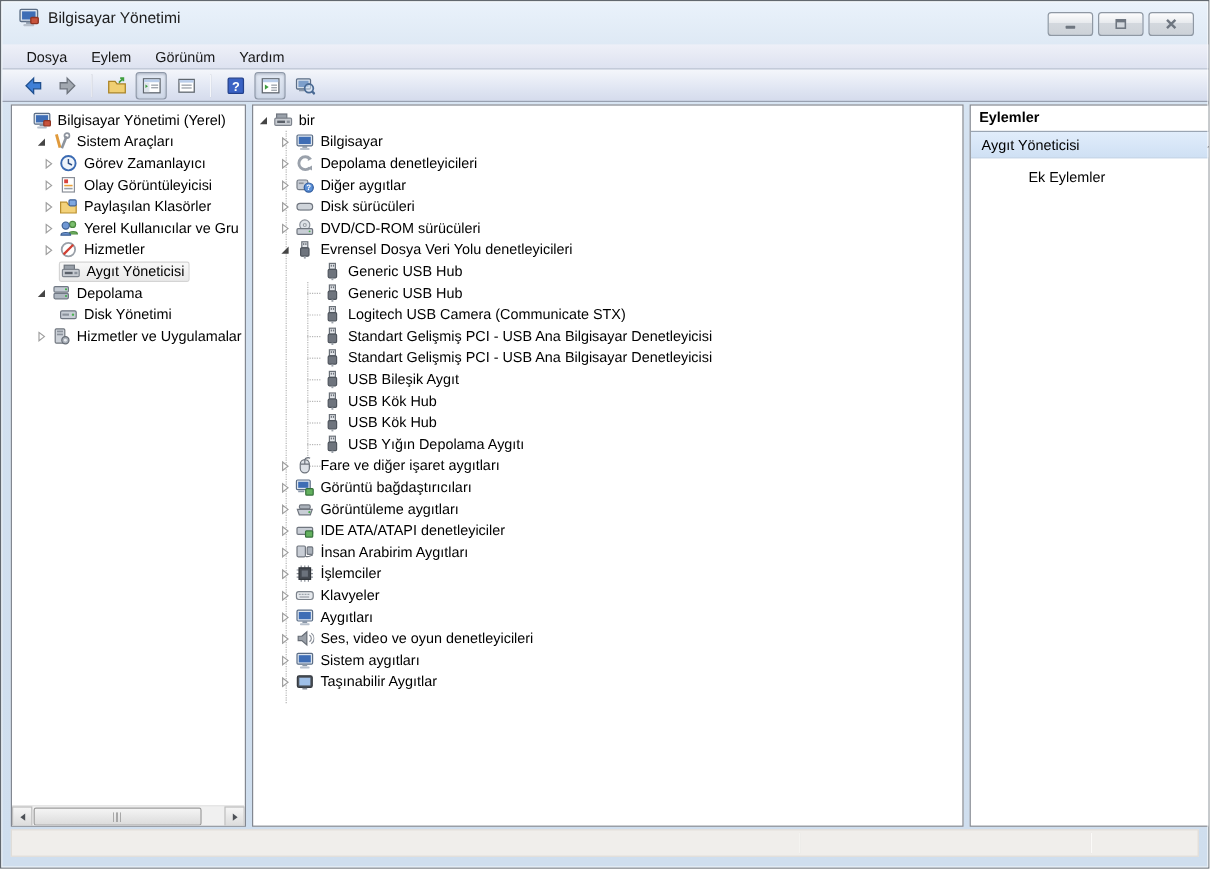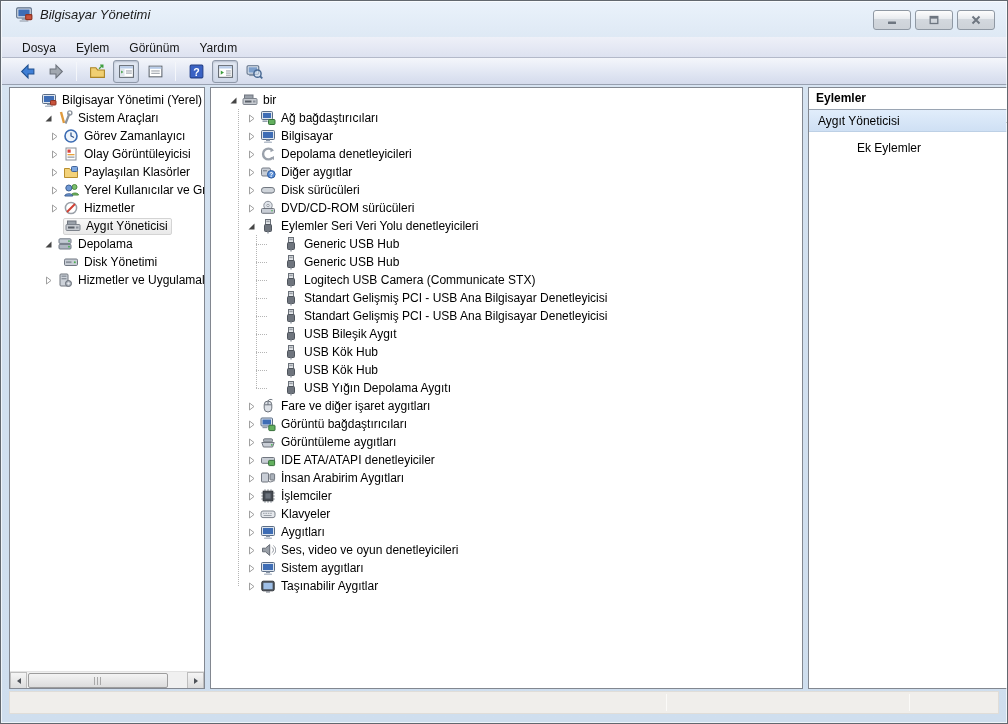--- a/index.html
+++ b/index.html
@@ -5,21 +5,21 @@
   html,body{margin:0;padding:0;background:#fff;}
   *{box-sizing:border-box;}
   .window{
     position:relative;width:1008px;height:724px;
     font-family:"Liberation Sans","DejaVu Sans",sans-serif;font-size:12px;color:#000;
     background:linear-gradient(#eaf2fb 0px,#dde8f4 40px,#d3e1f0 120px,#cfdeee 100%);
     border:1px solid #62686f;overflow:hidden;
   }
   .window::after{content:"";position:absolute;inset:0;border:1px solid rgba(255,255,255,.65);pointer-events:none;}
   
-  .titlebar{position:absolute;left:0;top:0;width:100%;height:26px;display:flex;align-items:center;padding-left:14px;font-style:italic;}
+  .titlebar{position:absolute;left:0;top:0;width:100%;height:26px;display:flex;align-items:center;padding-left:14px;}
   .titlebar .appicon{width:18px;height:18px;margin-right:7px;flex:none;}
   .titlebar .title{font-size:13px;color:#1c1c1c;}
   .winctrls{position:absolute;top:9px;right:12px;display:flex;gap:4px;}
   .wbtn{width:38px;height:20px;border:1px solid #8f98a3;border-radius:3px;
     background:linear-gradient(#fdfdfd,#e7eaee 45%,#d3d8de 46%,#cdd2d8);
     display:flex;align-items:center;justify-content:center;}
   .wbtn svg{width:12px;height:10px;}
   
   .menubar{position:absolute;left:1px;top:36px;width:1006px;height:21px;
     background:linear-gradient(#eef0f8,#dde2f0);border-bottom:1px solid #b3b9c9;
@@ -33,21 +33,21 @@
   .tbtn svg{width:17px;height:17px;}
   .tbtn.pressed{border:1px solid #8e98a8;background:linear-gradient(#e4eaf4,#cfd8e8);box-shadow:inset 0 1px 2px rgba(90,100,120,.35);}
   .tsep{width:1px;height:19px;background:#a7aebc;border-right:1px solid #f4f6fa;margin:0 4px;}
   
   .panel{position:absolute;top:86px;height:602px;background:#fff;border:1px solid #828790;overflow:hidden;}
   .panel.left{left:8px;width:196px;}
   .panel.center{left:209px;width:593px;}
   .panel.right{left:807px;width:216px;}
   
   .tree{position:absolute;left:0;top:3px;right:0;}
-  .trow{display:flex;align-items:center;height:18px;white-space:nowrap;position:relative;margin-left:14px;}
+  .trow{display:flex;align-items:center;height:18px;white-space:nowrap;position:relative;}
   .lv0{padding-left:4px;} .lv1{padding-left:20px;} .lv2{padding-left:26px;}
   .c0{padding-left:4px;}  .c1{padding-left:22px;} .c2{padding-left:58px;}
   .exp{width:9px;height:9px;flex:none;margin-right:4px;position:relative;z-index:2;}
   .exp svg{width:9px;height:9px;display:block;}
   .exp.none{visibility:hidden;}
   .ico{width:16px;height:16px;flex:none;margin-right:5px;position:relative;z-index:2;}
   .lbl{position:relative;z-index:2;}
   .selwrap{display:flex;align-items:center;background:linear-gradient(#f8f8f8,#e9e9e9);
     border:1px solid #d4d4d4;border-radius:2px;padding:0 3px 0 1px;height:17px;}
   .vline{position:absolute;width:0;border-left:1px dotted #b5b5b5;z-index:1;}
@@ -509,31 +509,20 @@
           </svg>
           <span class="lbl">bir</span>
         </div>
       <div class="trow c1">
           <span class="exp">
             <svg>
               <use href="#s-exp-c"></use>
             </svg>
           </span>
           <svg class="ico">
-            <use href="#s-net"></use>
-          </svg>
-          <span class="lbl">Ağ bağdaştırıcıları</span>
-        </div>
-      <div class="trow c1">
-          <span class="exp">
-            <svg>
-              <use href="#s-exp-c"></use>
-            </svg>
-          </span>
-          <svg class="ico">
             <use href="#s-mon"></use>
           </svg>
           <span class="lbl">Bilgisayar</span>
         </div>
       <div class="trow c1">
           <span class="exp">
             <svg>
               <use href="#s-exp-c"></use>
             </svg>
           </span>
@@ -577,21 +566,21 @@
         </div>
       <div class="trow c1">
           <span class="exp">
             <svg>
               <use href="#s-exp-e"></use>
             </svg>
           </span>
           <svg class="ico">
             <use href="#s-usb"></use>
           </svg>
-          <span class="lbl">Eylemler Seri Veri Yolu denetleyicileri</span>
+          <span class="lbl">Evrensel Dosya Veri Yolu denetleyicileri</span>
         </div>
       <div class="trow c2">
           <svg class="ico">
             <use href="#s-usb"></use>
           </svg>
           <span class="lbl">Generic USB Hub</span>
         </div>
       <div class="trow c2">
           <svg class="ico">
             <use href="#s-usb"></use>

